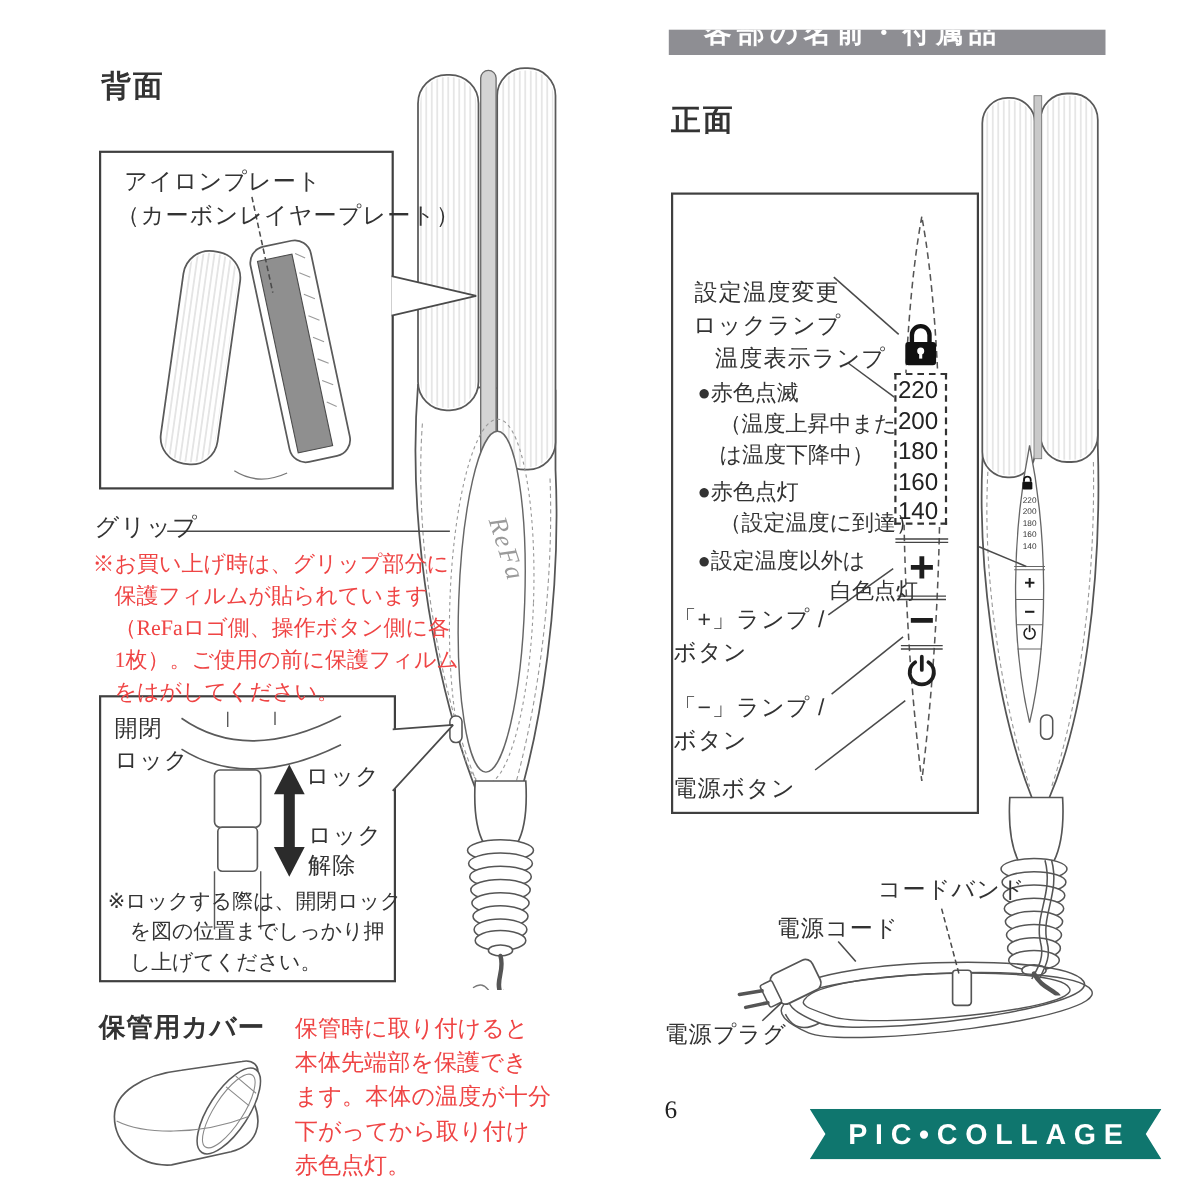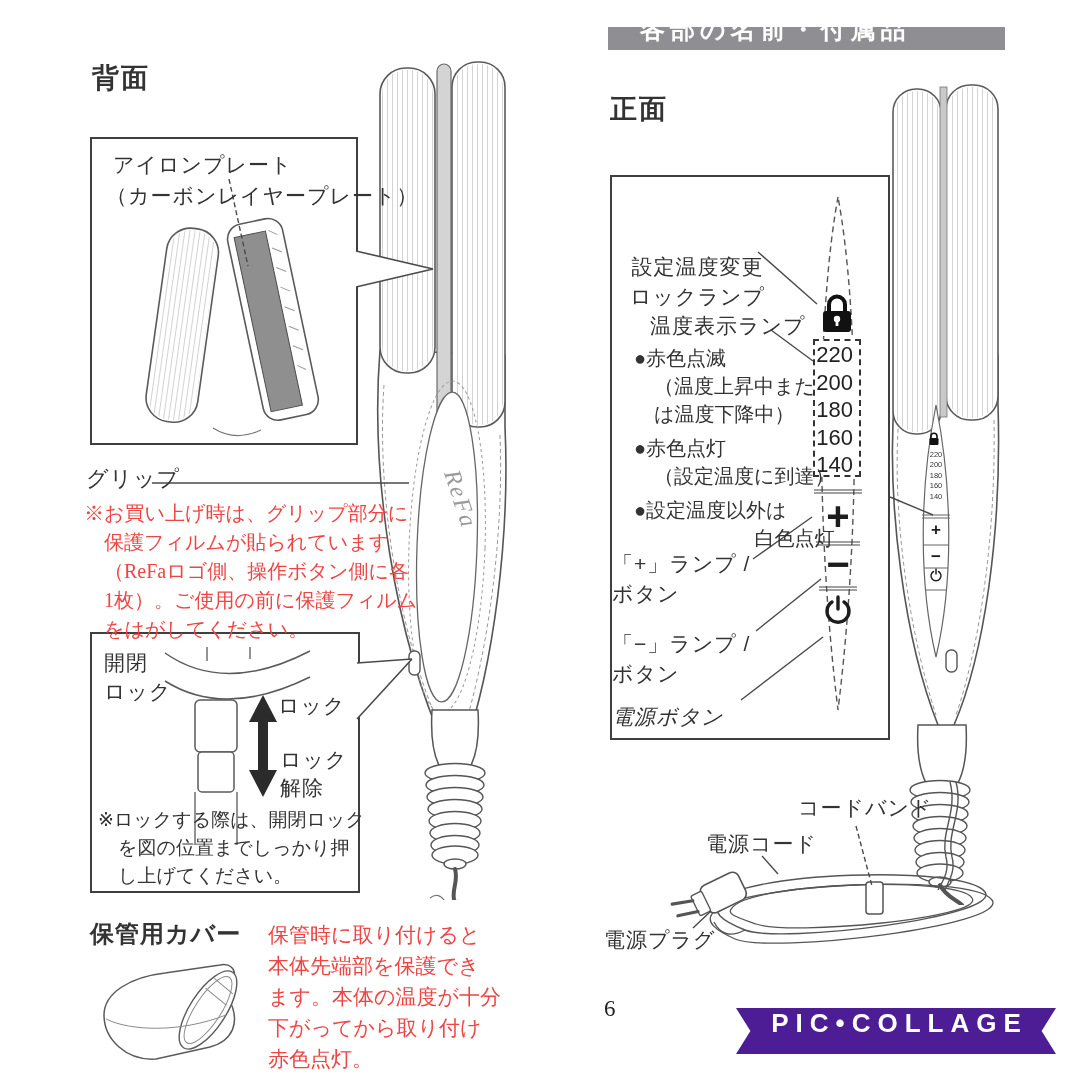--- a/index.html
+++ b/index.html
@@ -13,22 +13,22 @@
   .boxed{border:2px solid #3f3f3f;background:#fff;}
   .lbl{font-size:21px;letter-spacing:1px;white-space:nowrap;}
   .note-line{font-size:20px;line-height:29px;white-space:nowrap;}
   .indent{padding-left:20px;}
   .temp-row{font-size:22px;line-height:27.5px;text-align:right;padding-right:6px;font-weight:500;color:#222;}
   .mini-temp{font-size:7.5px;line-height:10.4px;text-align:center;color:#333;letter-spacing:0;}
   svg{display:block;}
   #banner{background:#8e8e93;overflow:hidden;}
   #banner span{position:absolute;top:-14px;left:32px;color:#fff;font-size:25px;font-weight:600;
                letter-spacing:5px;white-space:nowrap;}
-  #ribbon{background:#4c1d95;clip-path:polygon(0 0,100% 0,95.5% 50%,100% 100%,0 100%,4.5% 50%);
-          display:flex;justify-content:center;}
+  #ribbon{background:#0f766e;clip-path:polygon(0 0,100% 0,95.5% 50%,100% 100%,0 100%,4.5% 50%);
+          display:flex;align-items:center;justify-content:center;}
   #ribbon span{color:#fff;font-size:26px;font-weight:700;letter-spacing:7px;padding-left:7px;white-space:nowrap;}
   .sym{font-weight:700;color:#1d1d1d;text-align:center;}
 </style>
 </head>
 <body>
 
 <div id="page">
 
   <div id="banner" class="abs" style="left:608px;top:27px;width:397px;height:23px;padding-left:44px;">
     <span>各部の名前・付属品</span>
@@ -244,21 +244,21 @@
     <div style="padding-left:28px;text-align:right;">白色点灯</div>
   </div>
   <div class="abs jp lbl" style="left:612px;top:549px;line-height:30px;z-index:6;">
     <div>「+」ランプ /</div>
     <div>ボタン</div>
   </div>
   <div class="abs jp lbl" style="left:612px;top:629px;line-height:30px;z-index:6;">
     <div>「−」ランプ /</div>
     <div>ボタン</div>
   </div>
-  <div class="abs jp lbl" style="left:612px;top:703px;z-index:6;font-style:italic;">電源ボタン</div>
+  <div class="abs jp lbl" style="left:612px;top:703px;z-index:6;">電源ボタン</div>
 
   <svg class="abs" style="left:620px;top:772px;z-index:2;" width="430" height="205" viewBox="0 0 430 205">
     <path d="M330,10 C338,40 320,60 326,85 C330,100 322,110 318,118" fill="none" stroke="#555" stroke-width="1.4"></path>
     <path d="M336,10 C344,40 326,60 332,85 C336,100 328,110 324,120" fill="none" stroke="#555" stroke-width="1.4"></path>
     <path d="M100,130 C115,100 345,92 365,120 C382,145 160,172 125,158 C100,148 92,140 100,130 Z" fill="none" stroke="#555" stroke-width="1.4"></path>
     <path d="M112,136 C130,110 340,104 352,126 C366,146 170,164 136,152 C116,145 106,142 112,136 Z" fill="none" stroke="#555" stroke-width="1.3"></path>
     <path d="M92,142 C105,112 352,100 372,128 C390,154 150,182 115,167 C95,158 86,150 92,142 Z" fill="none" stroke="#555" stroke-width="1.3"></path>
     <rect x="246" y="110" width="17" height="32" rx="3" fill="#ffffff" stroke="#555" stroke-width="1.5"></rect>
     <path d="M125,158 C110,166 100,162 94,150" fill="none" stroke="#555" stroke-width="1.4"></path>
     <g transform="translate(88,128) rotate(-26)">

